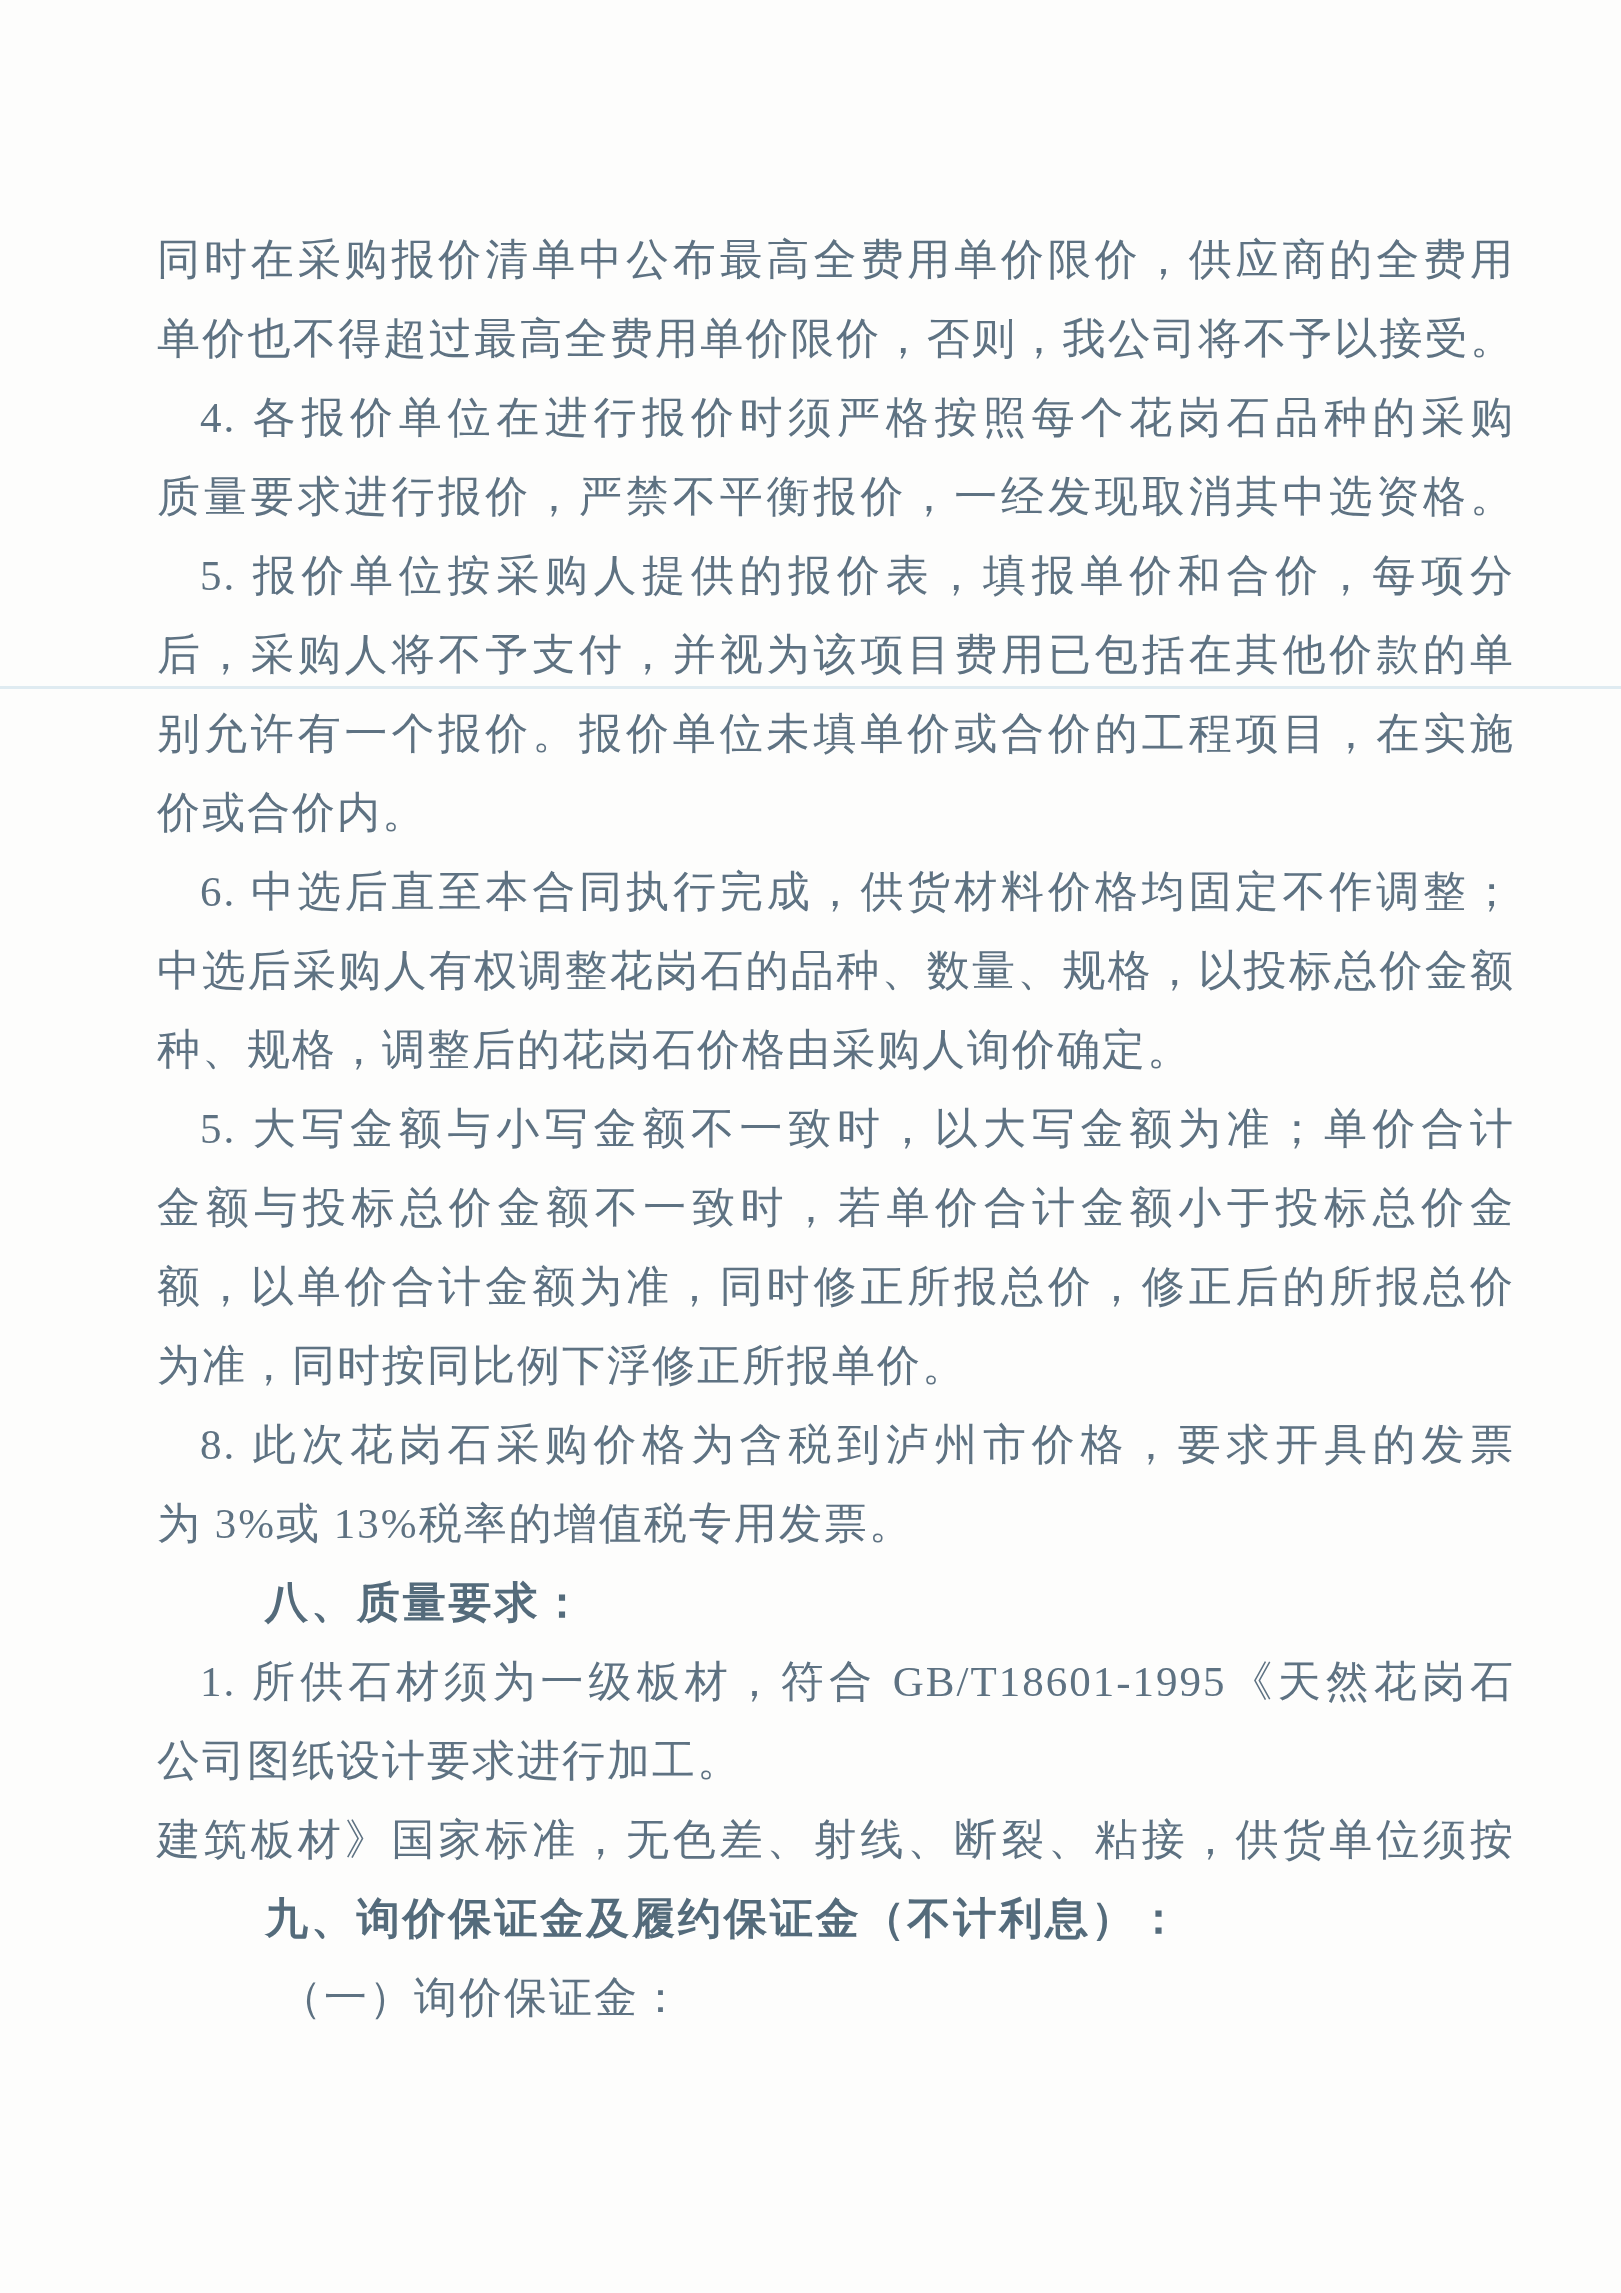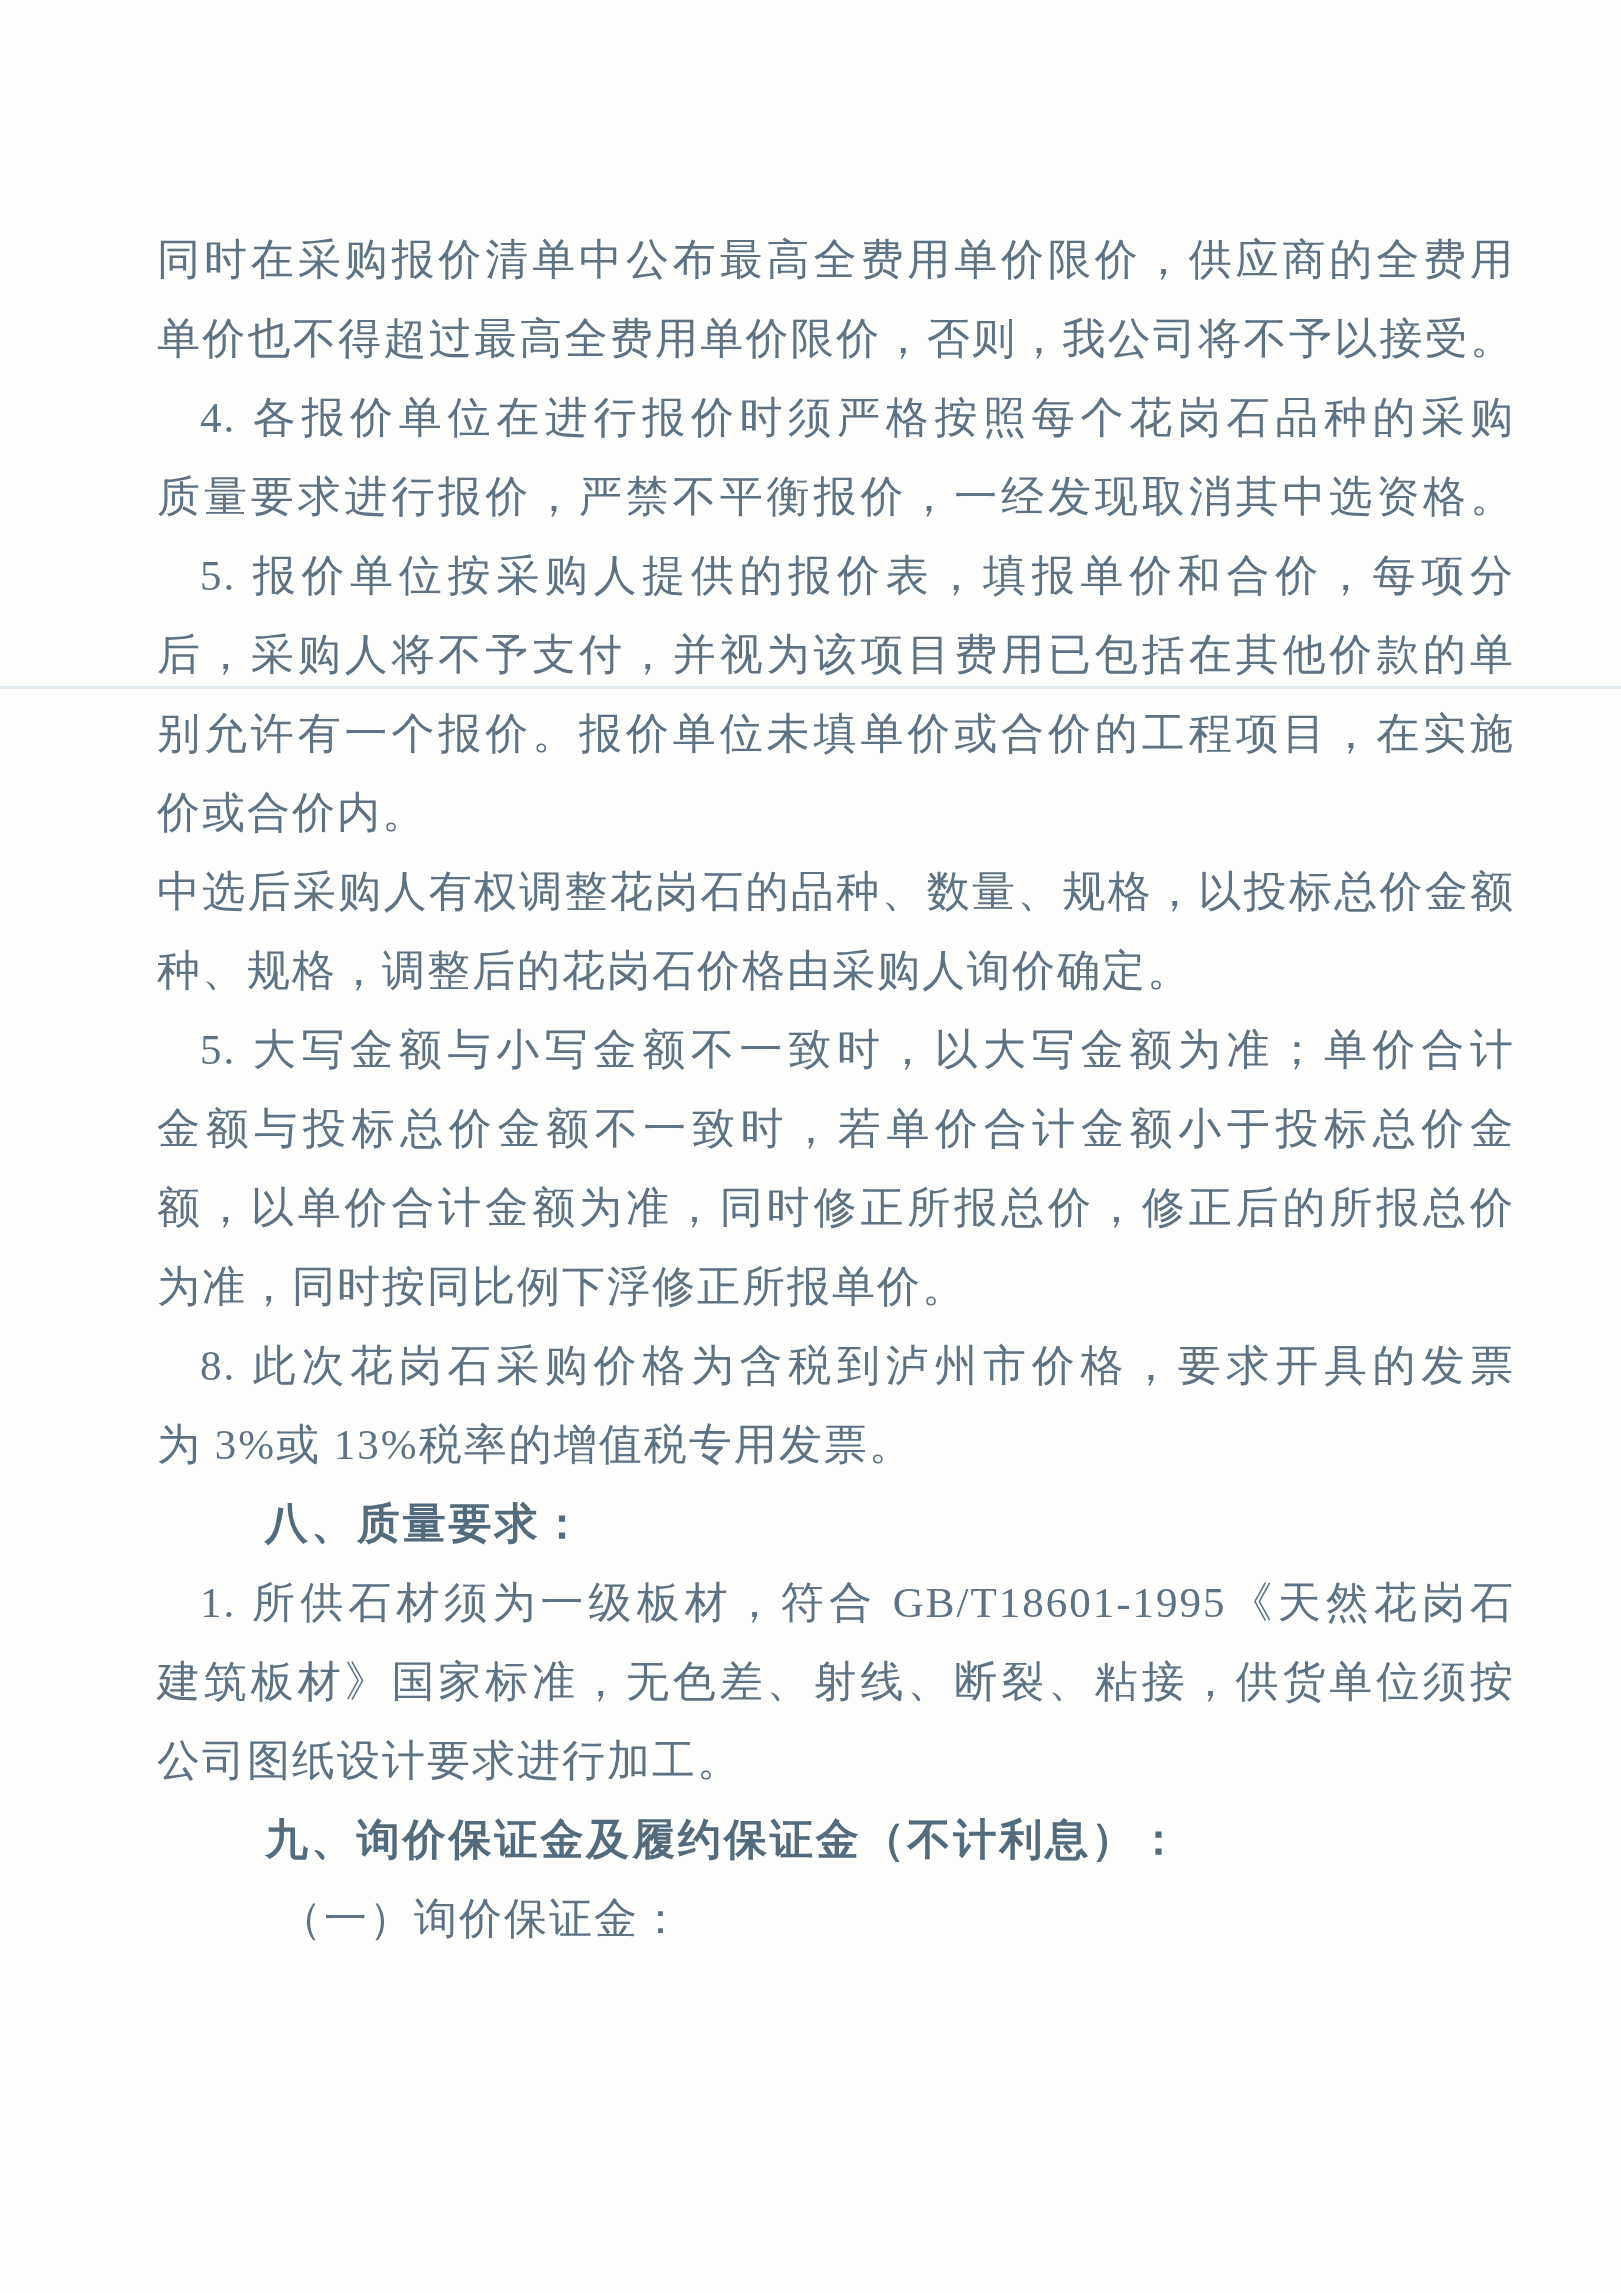--- a/index.html
+++ b/index.html
@@ -69,30 +69,31 @@
 
   <div class="text">
     <div class="ln full">同时在采购报价清单中公布最高全费用单价限价，供应商的全费用</div>
     <div class="ln full">单价也不得超过最高全费用单价限价，否则，我公司将不予以接受。</div>
     <div class="ln full ind-num">4. 各报价单位在进行报价时须严格按照每个花岗石品种的采购</div>
     <div class="ln full">质量要求进行报价，严禁不平衡报价，一经发现取消其中选资格。</div>
     <div class="ln full ind-num">5. 报价单位按采购人提供的报价表，填报单价和合价，每项分</div>
     <div class="ln full">后，采购人将不予支付，并视为该项目费用已包括在其他价款的单</div>
     <div class="ln full">别允许有一个报价。报价单位未填单价或合价的工程项目，在实施</div>
     <div class="ln">价或合价内。</div>
+    <div class="ln full ind-num">6. 中选后直至本合同执行完成，供货材料价格均固定不作调整；</div>
     <div class="ln full">中选后采购人有权调整花岗石的品种、数量、规格，以投标总价金额</div>
     <div class="ln">种、规格，调整后的花岗石价格由采购人询价确定。</div>
     <div class="ln full ind-num">5. 大写金额与小写金额不一致时，以大写金额为准；单价合计</div>
     <div class="ln full">金额与投标总价金额不一致时，若单价合计金额小于投标总价金</div>
     <div class="ln full">额，以单价合计金额为准，同时修正所报总价，修正后的所报总价</div>
     <div class="ln">为准，同时按同比例下浮修正所报单价。</div>
     <div class="ln full ind-num">8. 此次花岗石采购价格为含税到泸州市价格，要求开具的发票</div>
     <div class="ln">为 3%或 13%税率的增值税专用发票。</div>
     <div class="ln head">八、质量要求：</div>
     <div class="ln full ind-num">1. 所供石材须为一级板材，符合 GB/T18601-1995《天然花岗石</div>
+    <div class="ln">公司图纸设计要求进行加工。</div>
     <div class="ln full">建筑板材》国家标准，无色差、射线、断裂、粘接，供货单位须按</div>
-    <div class="ln">公司图纸设计要求进行加工。</div>
     <div class="ln head">九、询价保证金及履约保证金（不计利息）：</div>
     <div class="ln ind-sub">（一）询价保证金：</div>
   </div>
 
 </div>
 
 
 </body></html>

